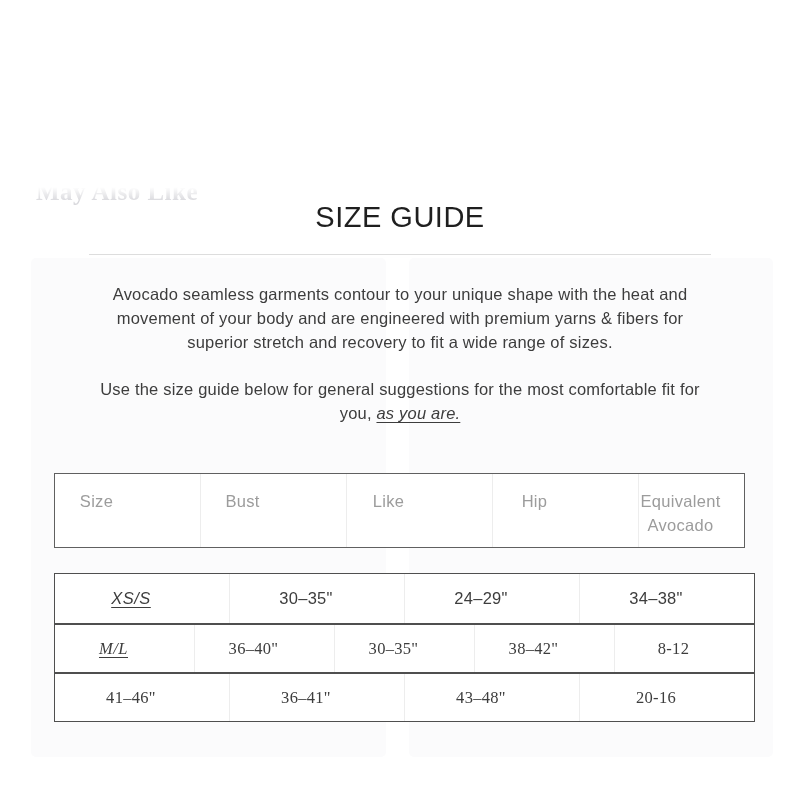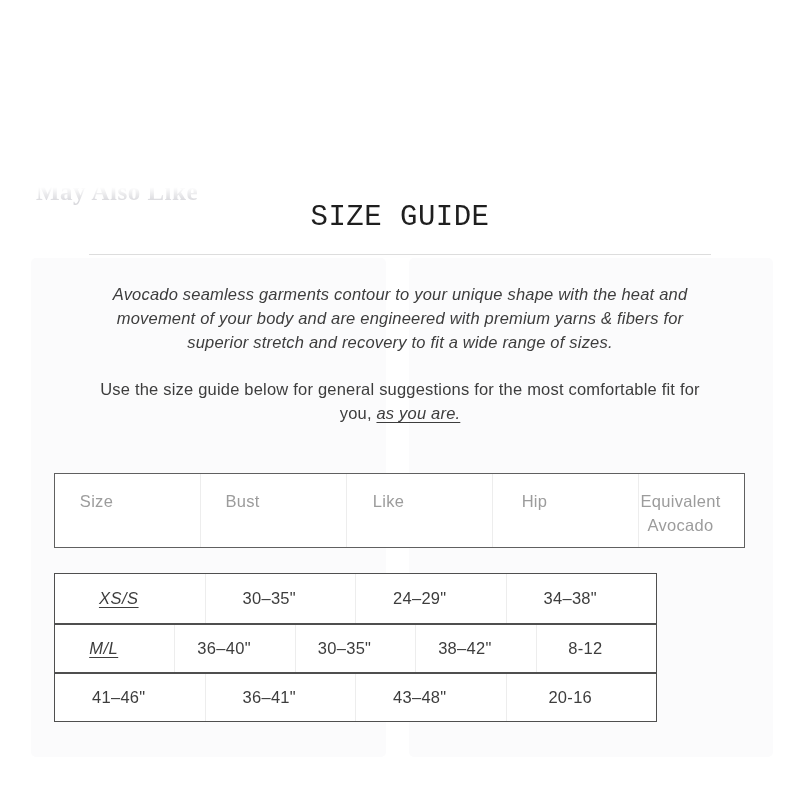--- a/index.html
+++ b/index.html
@@ -54,21 +54,21 @@
 
   
   .modal { position: absolute; inset: 0; }
 
   .title {
     position: absolute;
     top: 201px;
     left: 0;
     width: 100%;
     text-align: center;
-    font-family: Liberation Mono, monospace;
+    font-family: Liberation Sans, sans-serif;
     font-weight: normal;
     font-size: 29px;
     letter-spacing: 0.5px;
     color: var(--title_text, #1f1f1f);
   }
 
   .title-divider {
     position: absolute;
     top: 254px;
     left: 89px;
@@ -82,21 +82,21 @@
     left: 50px;
     width: 700px;
     text-align: center;
     font-size: 16.5px;
     line-height: 24px;
     letter-spacing: 0.2px;
     color: var(--body_text, #3d3d3d);
   }
   .para-1 { top: 282px; }
   .para-2 { top: 377px; }
-  .pre-line { white-space: pre-line; font-style: italic; }
+  .pre-line { white-space: pre-line; }
 
   .as-link {
     font-style: italic;
     text-decoration: underline;
     text-underline-offset: 3px;
     color: var(--body_text, #3d3d3d);
     cursor: pointer;
   }
 
   
@@ -124,26 +124,26 @@
     letter-spacing: 0.3px;
     color: var(--header_text, #9c9c9c);
   }
   .hcell + .hcell { border-left: 1px solid var(--separator_light, #ededed); }
   .hcell span { display: inline-block; max-width: 100px; }
 
   .tbody {
     position: absolute;
     top: 573px;
     left: 54px;
-    width: 603px;
+    width: 701px;
     border: 1px solid var(--border_dark, #4f4f4f);
     background: #ffffff;
   }
   .trow { display: flex; height: 49px; }
-  .trow + .trow { border-top: 2px solid var(--border_dark, #4f4f4f); }
+  .trow + .trow { border-top: 2px solid var(--border_dark, #4f4f4f); font-family: Liberation Serif, serif; }
   .tcell {
     flex: 1 1 0;
     display: flex;
     justify-content: center;
     align-items: center;
     padding-right: 22px;
     font-size: 16.5px;
     letter-spacing: 0.3px;
     color: var(--body_text, #3d3d3d);
   }

